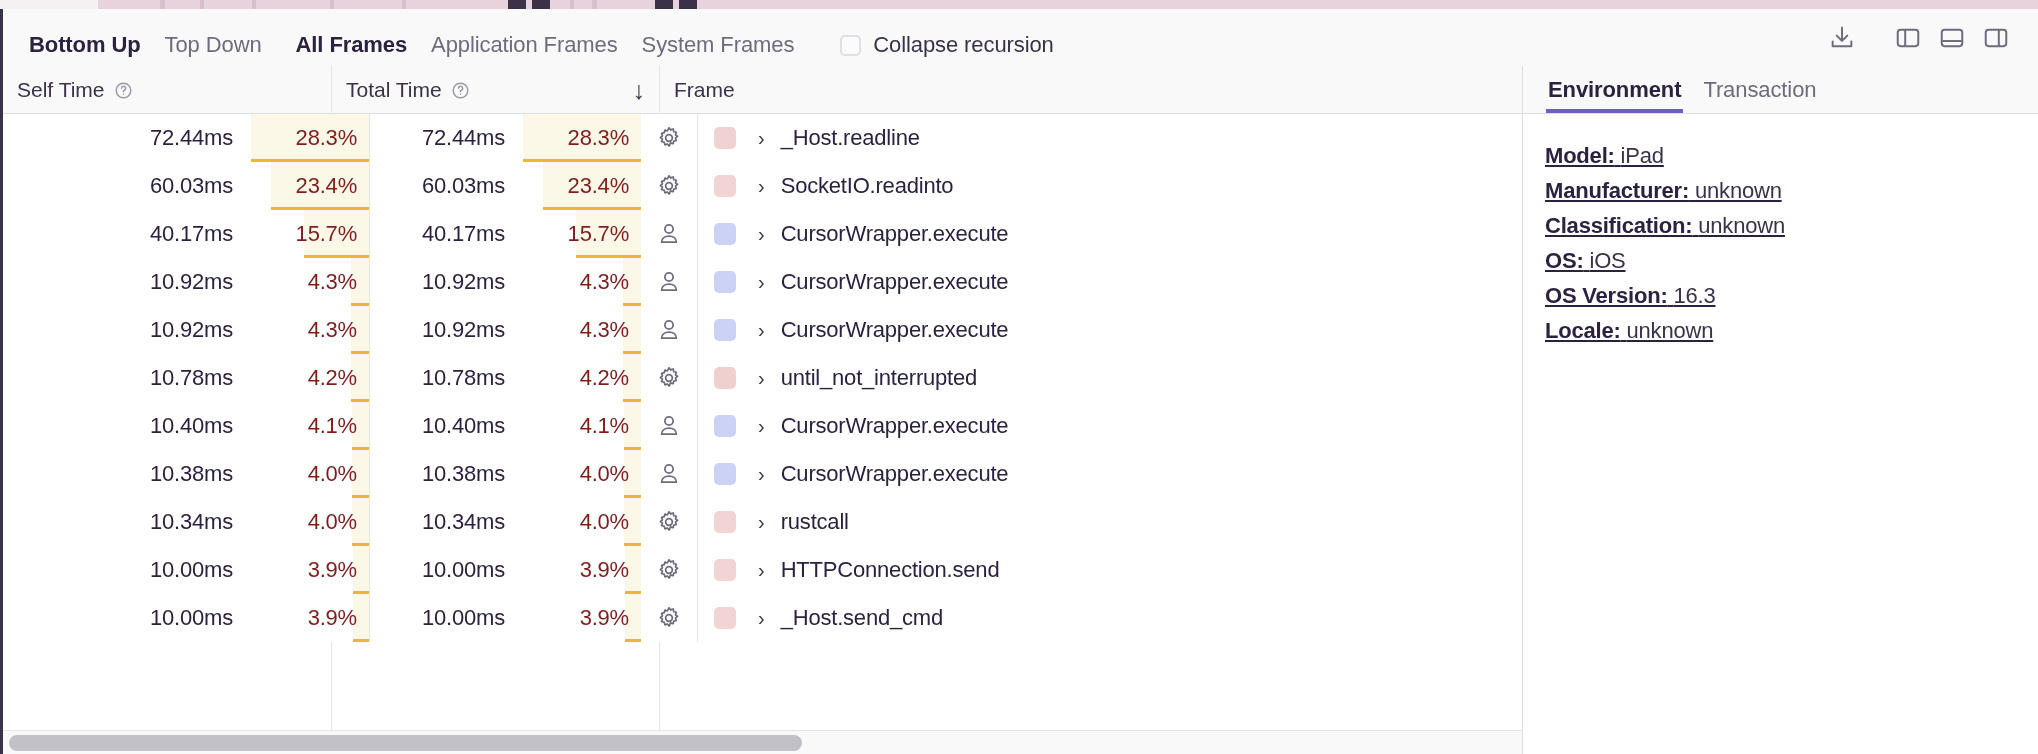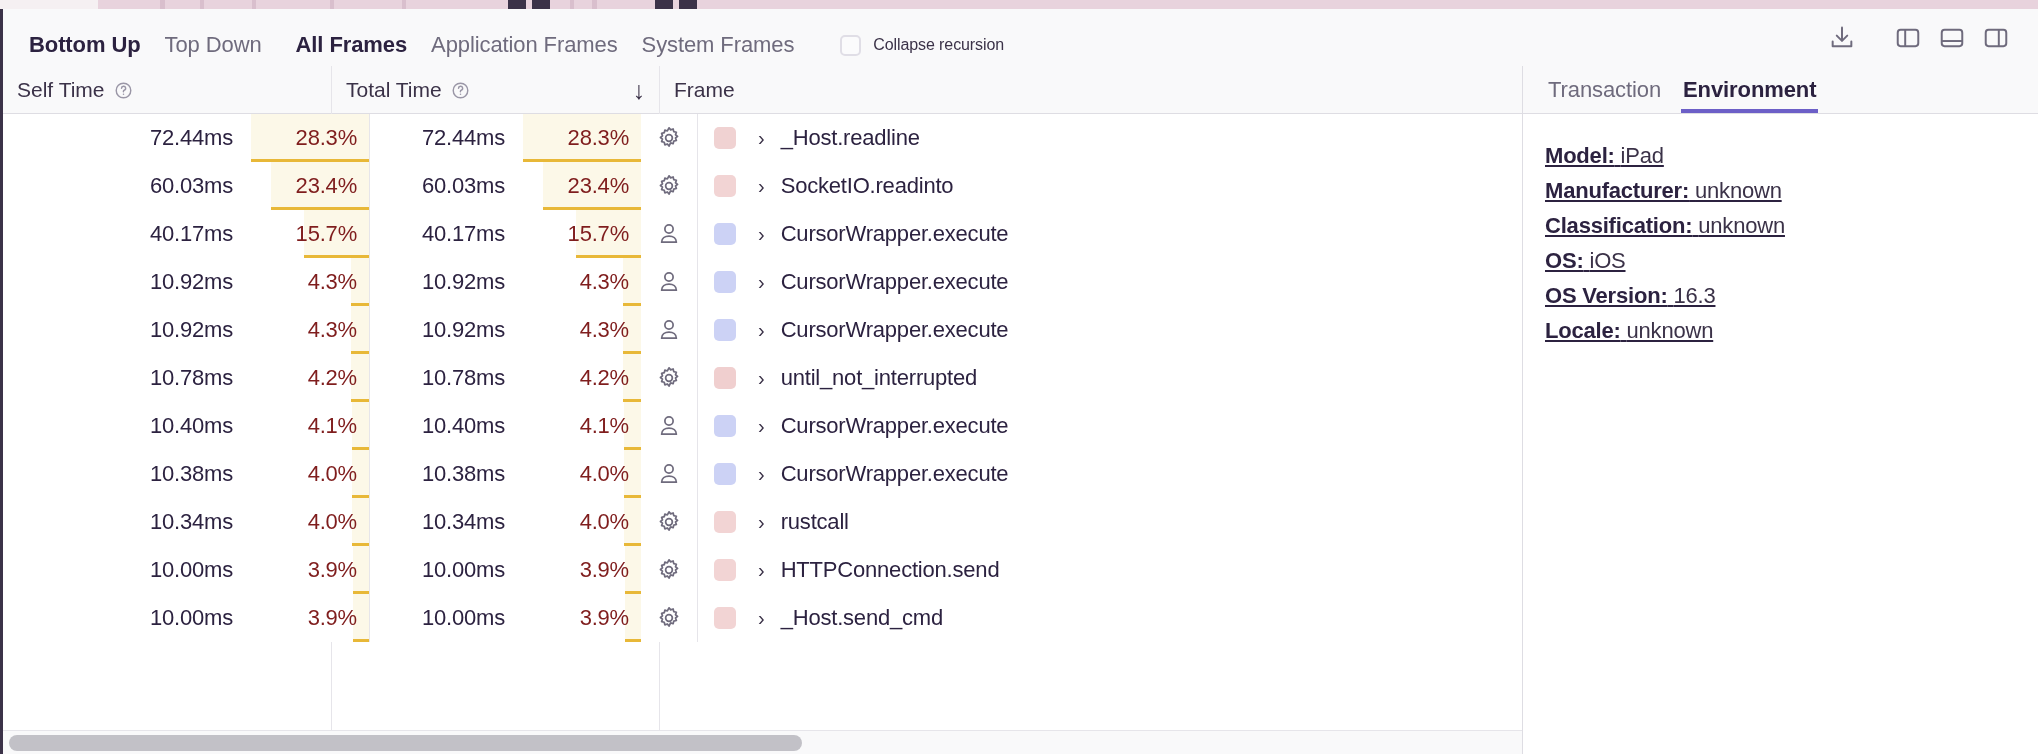--- a/index.html
+++ b/index.html
@@ -76,21 +76,21 @@
   }
   .chk {
     width: 21px; height: 21px;
     border: 2px solid #e0dee6;
     border-radius: 5px;
     background: #fbfbfc;
     margin-right: 12px;
     flex: none;
   }
   .collapse-label {
-    font-size: 16px; color: #3b3248;
+    font-size: 22px; color: #3b3248;
     letter-spacing: -0.1px; white-space: nowrap;
   }
 
   .toolbar-icons {
     position: absolute; right: 20px; top: 0;
     height: 57px; display: flex; align-items: center; gap: 0;
   }
   .tb-icon {
     width: 44px; height: 44px;
     display: flex; align-items: center; justify-content: center;
@@ -690,25 +690,25 @@
         </div>
       </div>
 
     <div class="hscroll-track">
       <div class="hscroll-thumb" id="hthumb" style="width: calc(53% - 12px);"></div>
     </div>
   </div>
 
   <div class="rightpanel">
     <div class="rp-tabs">
+      <div class="rp-tab active">
+        <span>Environment</span>
+      </div>
       <div class="rp-tab">
         <span>Transaction</span>
-      </div>
-      <div class="rp-tab active">
-        <span>Environment</span>
       </div>
     </div>
     <div class="rp-body" id="rp-body">
         <div class="kv"><span class="k">Model:</span> <span class="v">iPad</span></div>
         <div class="kv"><span class="k">Manufacturer:</span> <span class="v">unknown</span></div>
         <div class="kv"><span class="k">Classification:</span> <span class="v">unknown</span></div>
         <div class="kv"><span class="k">OS:</span> <span class="v">iOS</span></div>
         <div class="kv"><span class="k">OS Version:</span> <span class="v">16.3</span></div>
         <div class="kv"><span class="k">Locale:</span> <span class="v">unknown</span></div>
       </div>

